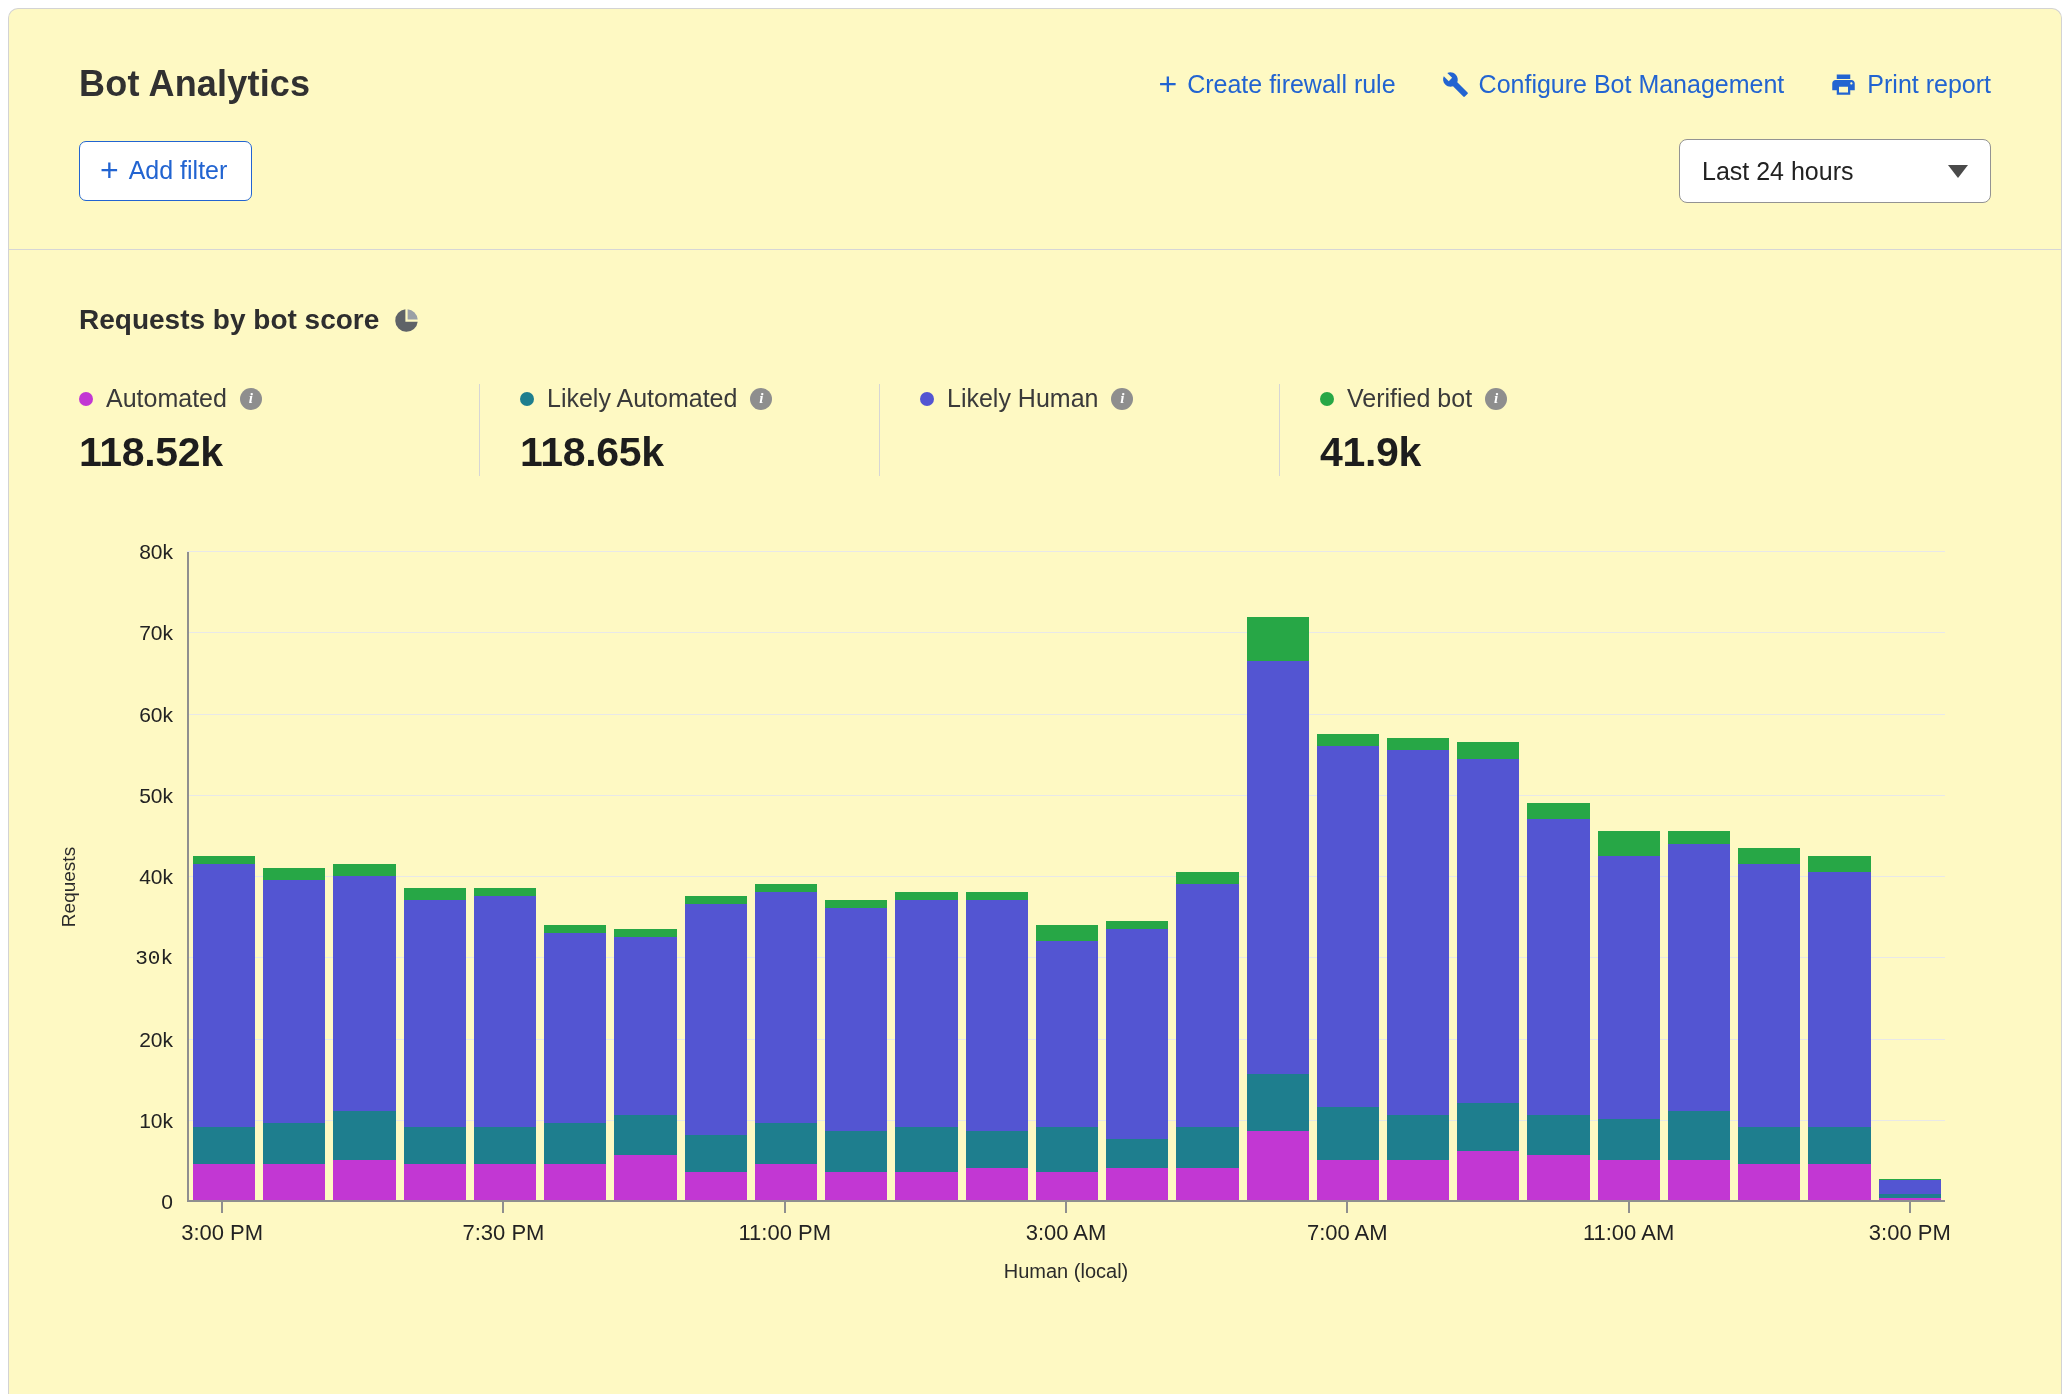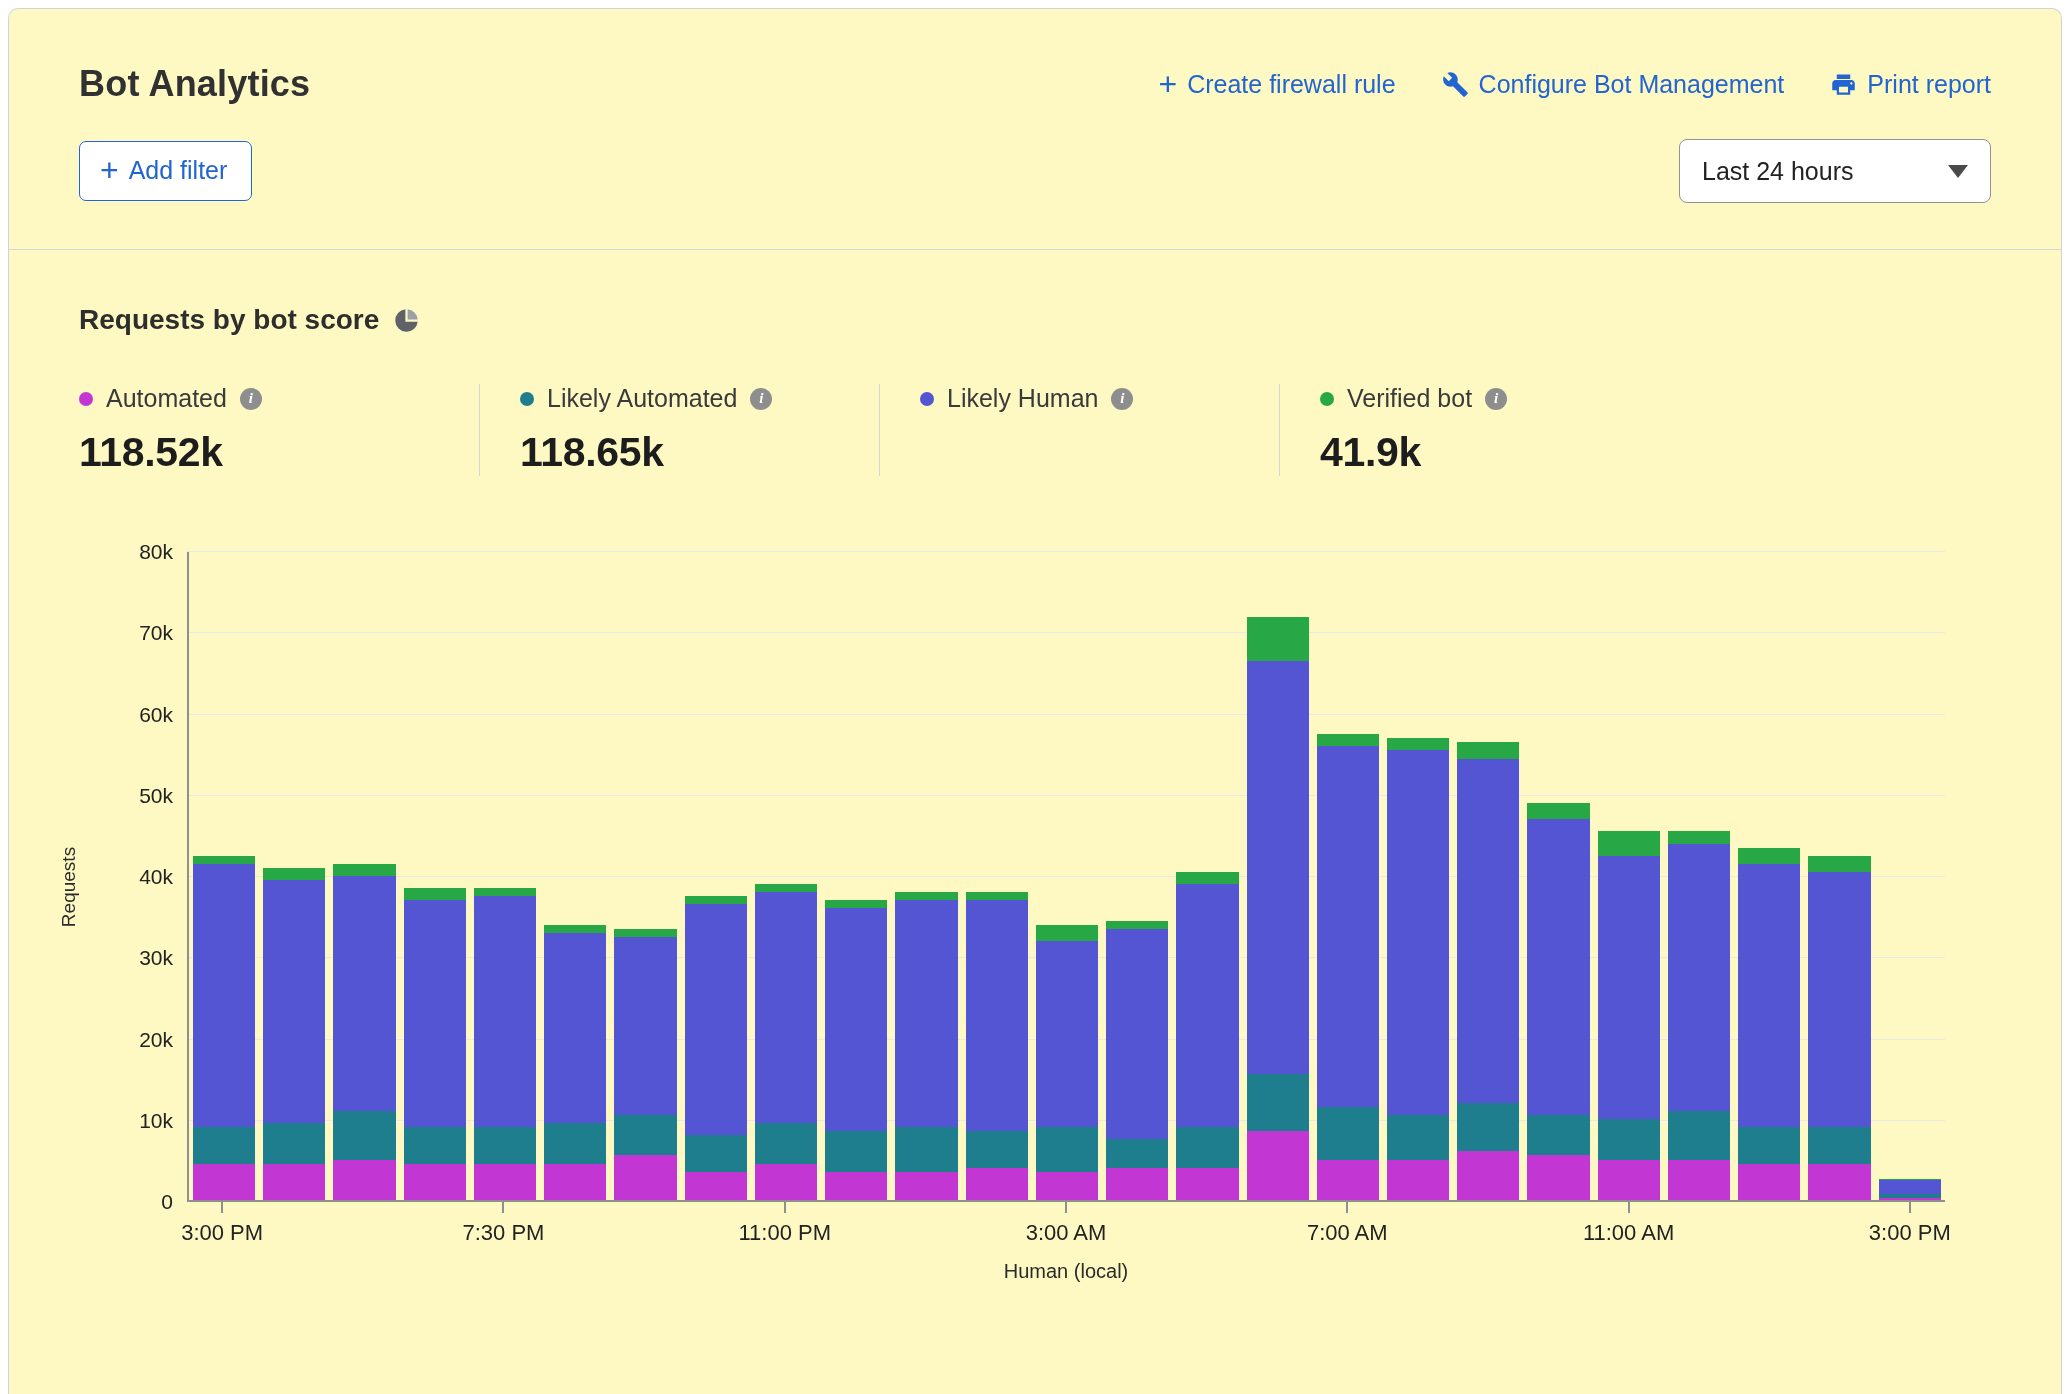--- a/index.html
+++ b/index.html
@@ -187,21 +187,21 @@
         <div class="stat-value">41.9k</div>
       </div>
     </div>
 
     <div class="chart">
       <div class="y-axis-title">Requests</div>
       <div class="y-axis-labels">
           <div class="y-tick-label" style="bottom: 0%;">0</div>
           <div class="y-tick-label" style="bottom: 12.5%;">10k</div>
           <div class="y-tick-label" style="bottom: 25%;">20k</div>
-          <div class="y-tick-label" style="bottom: 37.5%;">30k</div>
+          <div class="y-tick-label" style="bottom: 37.5%; font-family: Liberation Mono, monospace;">30k</div>
           <div class="y-tick-label" style="bottom: 50%;">40k</div>
           <div class="y-tick-label" style="bottom: 62.5%;">50k</div>
           <div class="y-tick-label" style="bottom: 75%;">60k</div>
           <div class="y-tick-label" style="bottom: 87.5%;">70k</div>
           <div class="y-tick-label" style="bottom: 100%;">80k</div>
         </div>
       <div class="plot-wrap">
         <div class="gridlines">
             <div class="gridline" style="bottom: 12.5%;"></div>
             <div class="gridline" style="bottom: 25%;"></div>

